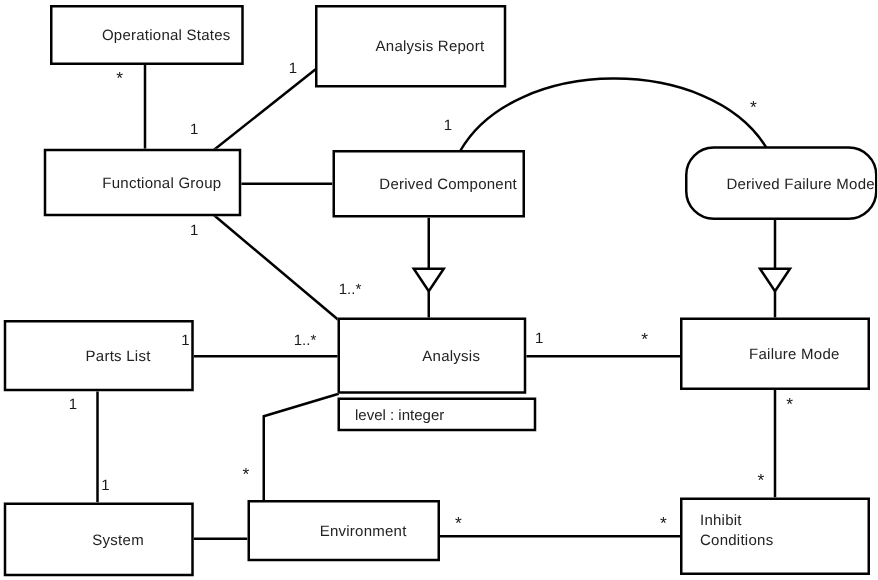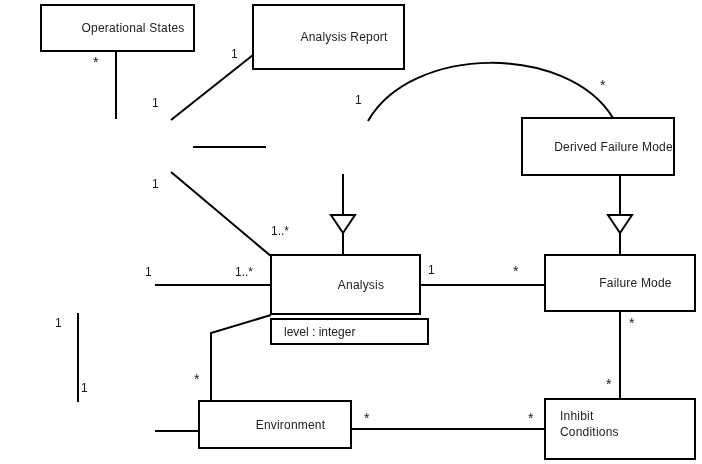--- a/index.html
+++ b/index.html
@@ -120,39 +120,51 @@
   </svg>
 
   <div class="uml-class" style="left:40px; top:4px; width:155px; height:48px;">
     <div class="class-name centered">Operational States</div>
   </div>
 
   <div class="uml-class" style="left:252px; top:4px; width:153px; height:66px;">
     <div class="class-name centered">Analysis Report</div>
   </div>
 
+  <div class="uml-class" style="left:35px; top:119px; width:158px; height:54px;">
+    <div class="class-name centered">Functional Group</div>
+  </div>
 
+  <div class="uml-class" style="left:266px; top:120px; width:154px; height:54px;">
+    <div class="class-name centered">Derived Component</div>
+  </div>
 
-  <div class="uml-class" style="left:521px; top:117px; width:154px; height:59px;">
+  <div class="uml-class" style="left:548px; top:117px; width:154px; height:59px;border-radius:23px;">
     <div class="class-name centered">Derived Failure Mode</div>
   </div>
 
+  <div class="uml-class" style="left:3px; top:256px; width:152px; height:57px;">
+    <div class="class-name centered">Parts List</div>
+  </div>
 
   <div class="uml-class" style="left:270px; top:254px; width:151px; height:61px;">
     <div class="class-name centered">Analysis</div>
   </div>
 
   <div class="attr-compartment" style="left:270px; top:318px; width:159px; height:27px;">
     <div class="attr-text">level : integer</div>
   </div>
 
   <div class="uml-class" style="left:544px; top:254px; width:152px; height:58px;">
     <div class="class-name centered">Failure Mode</div>
   </div>
 
+  <div class="uml-class" style="left:3px; top:402px; width:152px; height:59px;">
+    <div class="class-name centered">System</div>
+  </div>
 
   <div class="uml-class" style="left:198px; top:400px; width:154px; height:49px;">
     <div class="class-name centered">Environment</div>
   </div>
 
   <div class="uml-class" style="left:544px; top:398px; width:152px; height:62px;">
     <div class="class-name topleft">Inhibit
 Conditions</div>
   </div>
 

